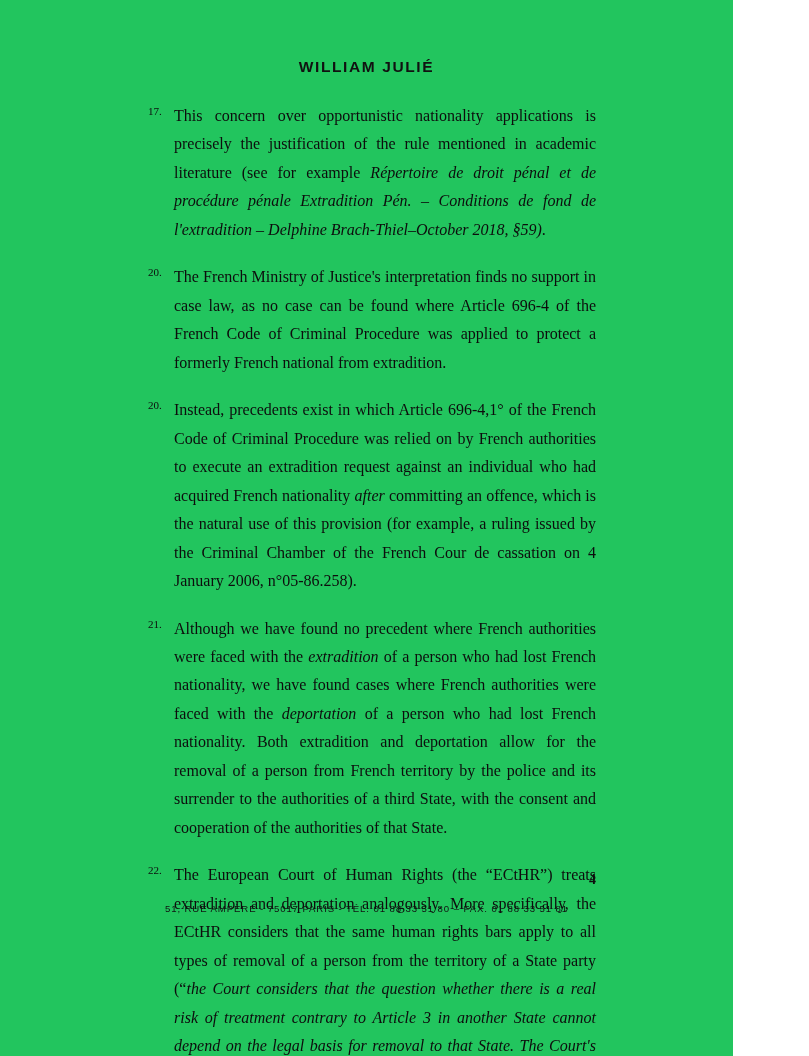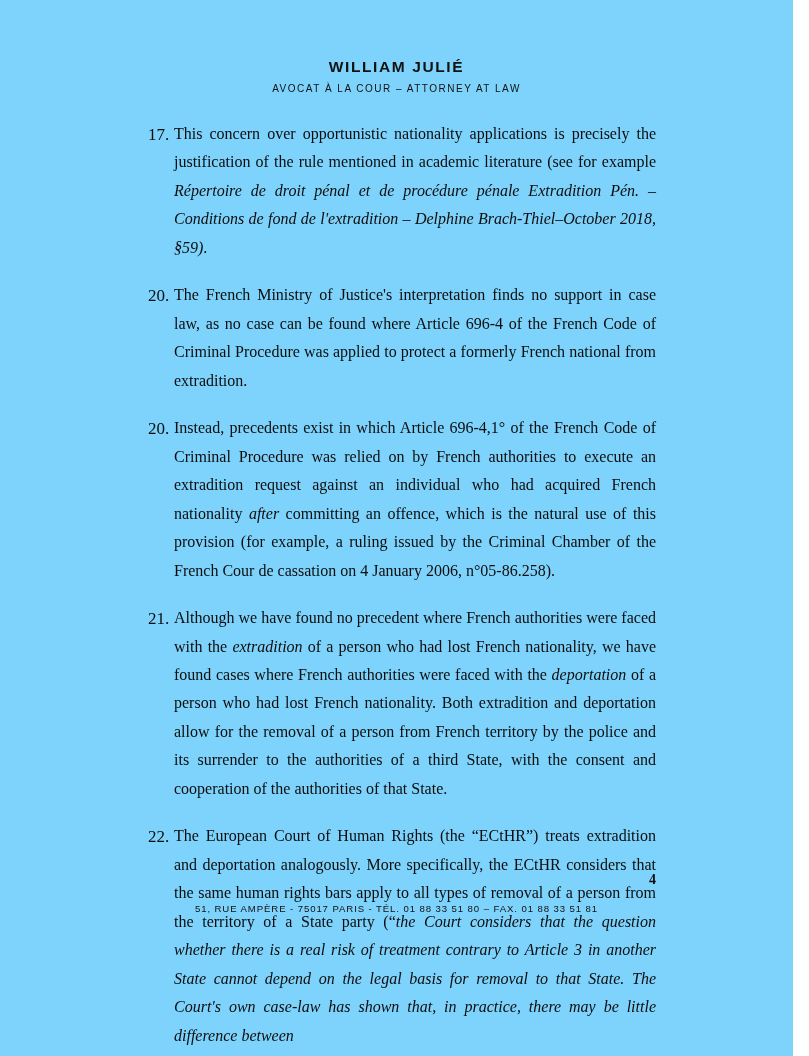--- a/index.html
+++ b/index.html
@@ -2,23 +2,23 @@
 <html><head>
 <meta charset="utf-8">
 <style>
   html, body {
     margin: 0;
     padding: 0;
     background: #ffffff;
   }
   .page {
     position: relative;
-    width: 793px;
+    width: 733px;
     height: 1056px;
-    background: #7dd3fc;
+    background: #22c55e;
     font-family: "Liberation Serif", serif;
     color: #0d0d0d;
     overflow: hidden;
   }
   .letterhead {
     text-align: center;
     margin-top: 58px;
   }
   .firm-name {
     font-family: "Liberation Sans", sans-serif;
@@ -38,21 +38,21 @@
     margin: 26px 137px 0 148px;
   }
   .para {
     display: flex;
     align-items: flex-start;
     margin-bottom: 19px;
   }
   .num {
     width: 26px;
     flex: 0 0 26px;
-    font-size: 17px;
+    font-size: 11px;
     line-height: 1.78;
     text-align: left;
   }
   .txt {
     flex: 1 1 auto;
     font-size: 16px;
     line-height: 1.78;
     text-align: justify;
     text-justify: inter-word;
     hyphens: none;
@@ -83,21 +83,20 @@
     line-height: 1.65;
   }
 </style>
 </head>
 <body>
 
 <div class="page">
 
   <div class="letterhead">
     <div class="firm-name">WILLIAM JULIÉ</div>
-    <div class="firm-sub">AVOCAT À LA COUR – ATTORNEY AT LAW</div>
   </div>
 
   <div class="body-area">
 
     <div class="para">
       <div class="num">17.</div>
       <div class="txt">This concern over opportunistic nationality applications is precisely the justification of the rule mentioned in academic literature (see for example <i>Répertoire de droit pénal et de procédure pénale Extradition Pén. – Conditions de fond de l'extradition – Delphine Brach-Thiel–October 2018, §59)</i>.</div>
     </div>
 
 

